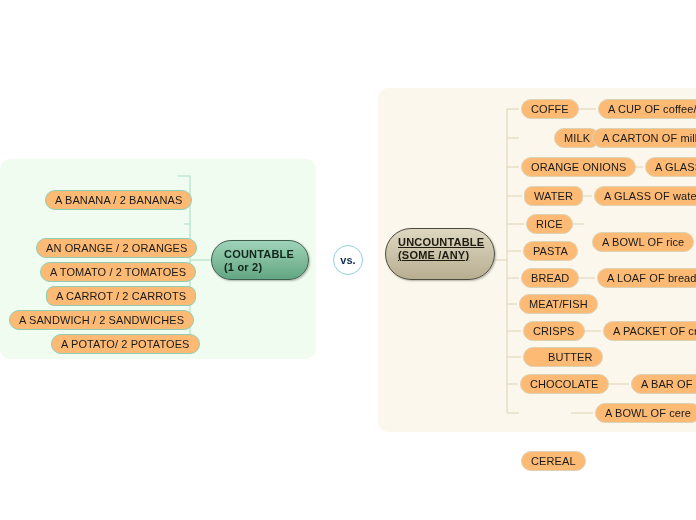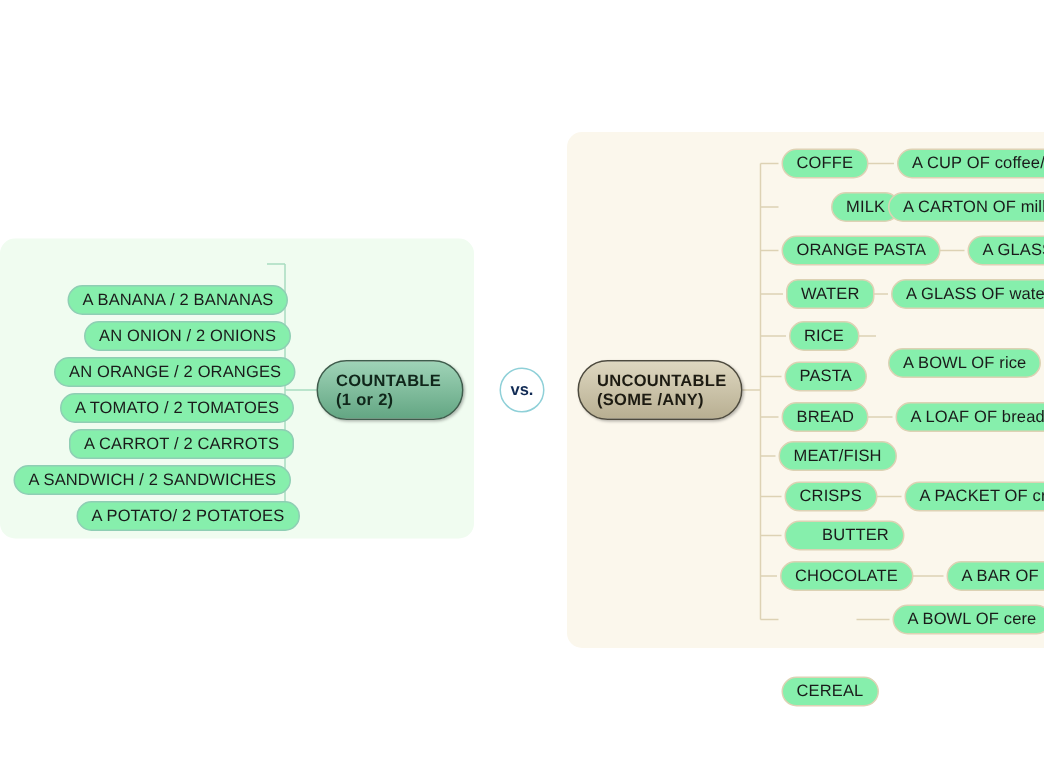--- a/index.html
+++ b/index.html
@@ -49,21 +49,21 @@
     left: 0; top: 0;
     width: 696px;
     height: 520px;
     pointer-events: none;
   }
 
   
   .pill {
     position: absolute;
     box-sizing: border-box;
-    background: #86efac;
+    background: #fdba74;
     border-radius: 999px;
     height: 20px;
     line-height: 18px;
     font-size: 11px;
     color: #1a1a1a;
     text-align: center;
     white-space: nowrap;
     padding: 0 9px;
     letter-spacing: 0.1px;
   }
@@ -91,27 +91,28 @@
     top: 240px;
     width: 98px;
     height: 40px;
     background: linear-gradient(180deg, #9fd3b7 0%, #63a683 100%);
     border: 1px solid #3f5c4c;
     color: #10261a;
     box-shadow: 1px 1px 2px rgba(0,0,0,0.28);
   }
   #root-uncountable {
     left: 385px;
-    top: 240px;
+    top: 228px;
     width: 110px;
-    height: 40px;
+    height: 52px;
     background: linear-gradient(180deg, #ded7c0 0%, #b8af92 100%);
     border: 1px solid #4d4a3e;
     color: #1d1b12;
     box-shadow: 1px 1px 2px rgba(0,0,0,0.28);
+    text-decoration: underline;
   }
 
   
   #vs-node {
     position: absolute;
     left: 333px;
     top: 245px;
     width: 30px;
     height: 30px;
     box-sizing: border-box;
@@ -180,30 +181,29 @@
 
   <div class="root" id="root-countable">COUNTABLE
 (1 or 2)</div>
 
   <div id="vs-node">vs.</div>
 
   <div class="root" id="root-uncountable">UNCOUNTABLE
 (SOME /ANY)</div>
 
   <div class="pill pill-green" style="left:45px;  top:190px;">A BANANA / 2 BANANAS</div>
-  <div class="pill pill-green" style="left:56px;  top:214px;">AN ONION / 2 ONIONS</div>
   <div class="pill pill-green" style="left:36px;  top:238px;">AN ORANGE / 2 ORANGES</div>
   <div class="pill pill-green" style="left:40px;  top:262px;">A TOMATO / 2 TOMATOES</div>
   <div class="pill pill-green" style="left:46px;  top:286px;border-radius:8px;">A CARROT / 2 CARROTS</div>
   <div class="pill pill-green" style="left:9px;   top:310px;">A SANDWICH / 2 SANDWICHES</div>
   <div class="pill pill-green" style="left:51px;  top:334px;">A POTATO/ 2 POTATOES</div>
 
   <div class="pill pill-tan" style="left:521px; top:99px;">COFFE</div>
   <div class="pill pill-tan" style="left:521px; top:128px;margin-left:33px;">MILK</div>
-  <div class="pill pill-tan" style="left:521px; top:157px;">ORANGE PASTA</div>
+  <div class="pill pill-tan" style="left:521px; top:157px;">ORANGE ONIONS</div>
   <div class="pill pill-tan" style="left:524px; top:186px;border-radius:8px;">WATER</div>
   <div class="pill pill-tan" style="left:526px; top:214px;">RICE</div>
   <div class="pill pill-tan" style="left:523px; top:241px;">PASTA</div>
   <div class="pill pill-tan" style="left:521px; top:268px;">BREAD</div>
   <div class="pill pill-tan" style="left:519px; top:294px;">MEAT/FISH</div>
   <div class="pill pill-tan" style="left:523px; top:321px;">CRISPS</div>
   <div class="pill pill-tan" style="left:523px; top:347px;padding-left:24px;">BUTTER</div>
   <div class="pill pill-tan" style="left:520px; top:374px;">CHOCOLATE</div>
   <div class="pill pill-tan" style="left:521px; top:403px;margin-top:48px;">CEREAL</div>
 

